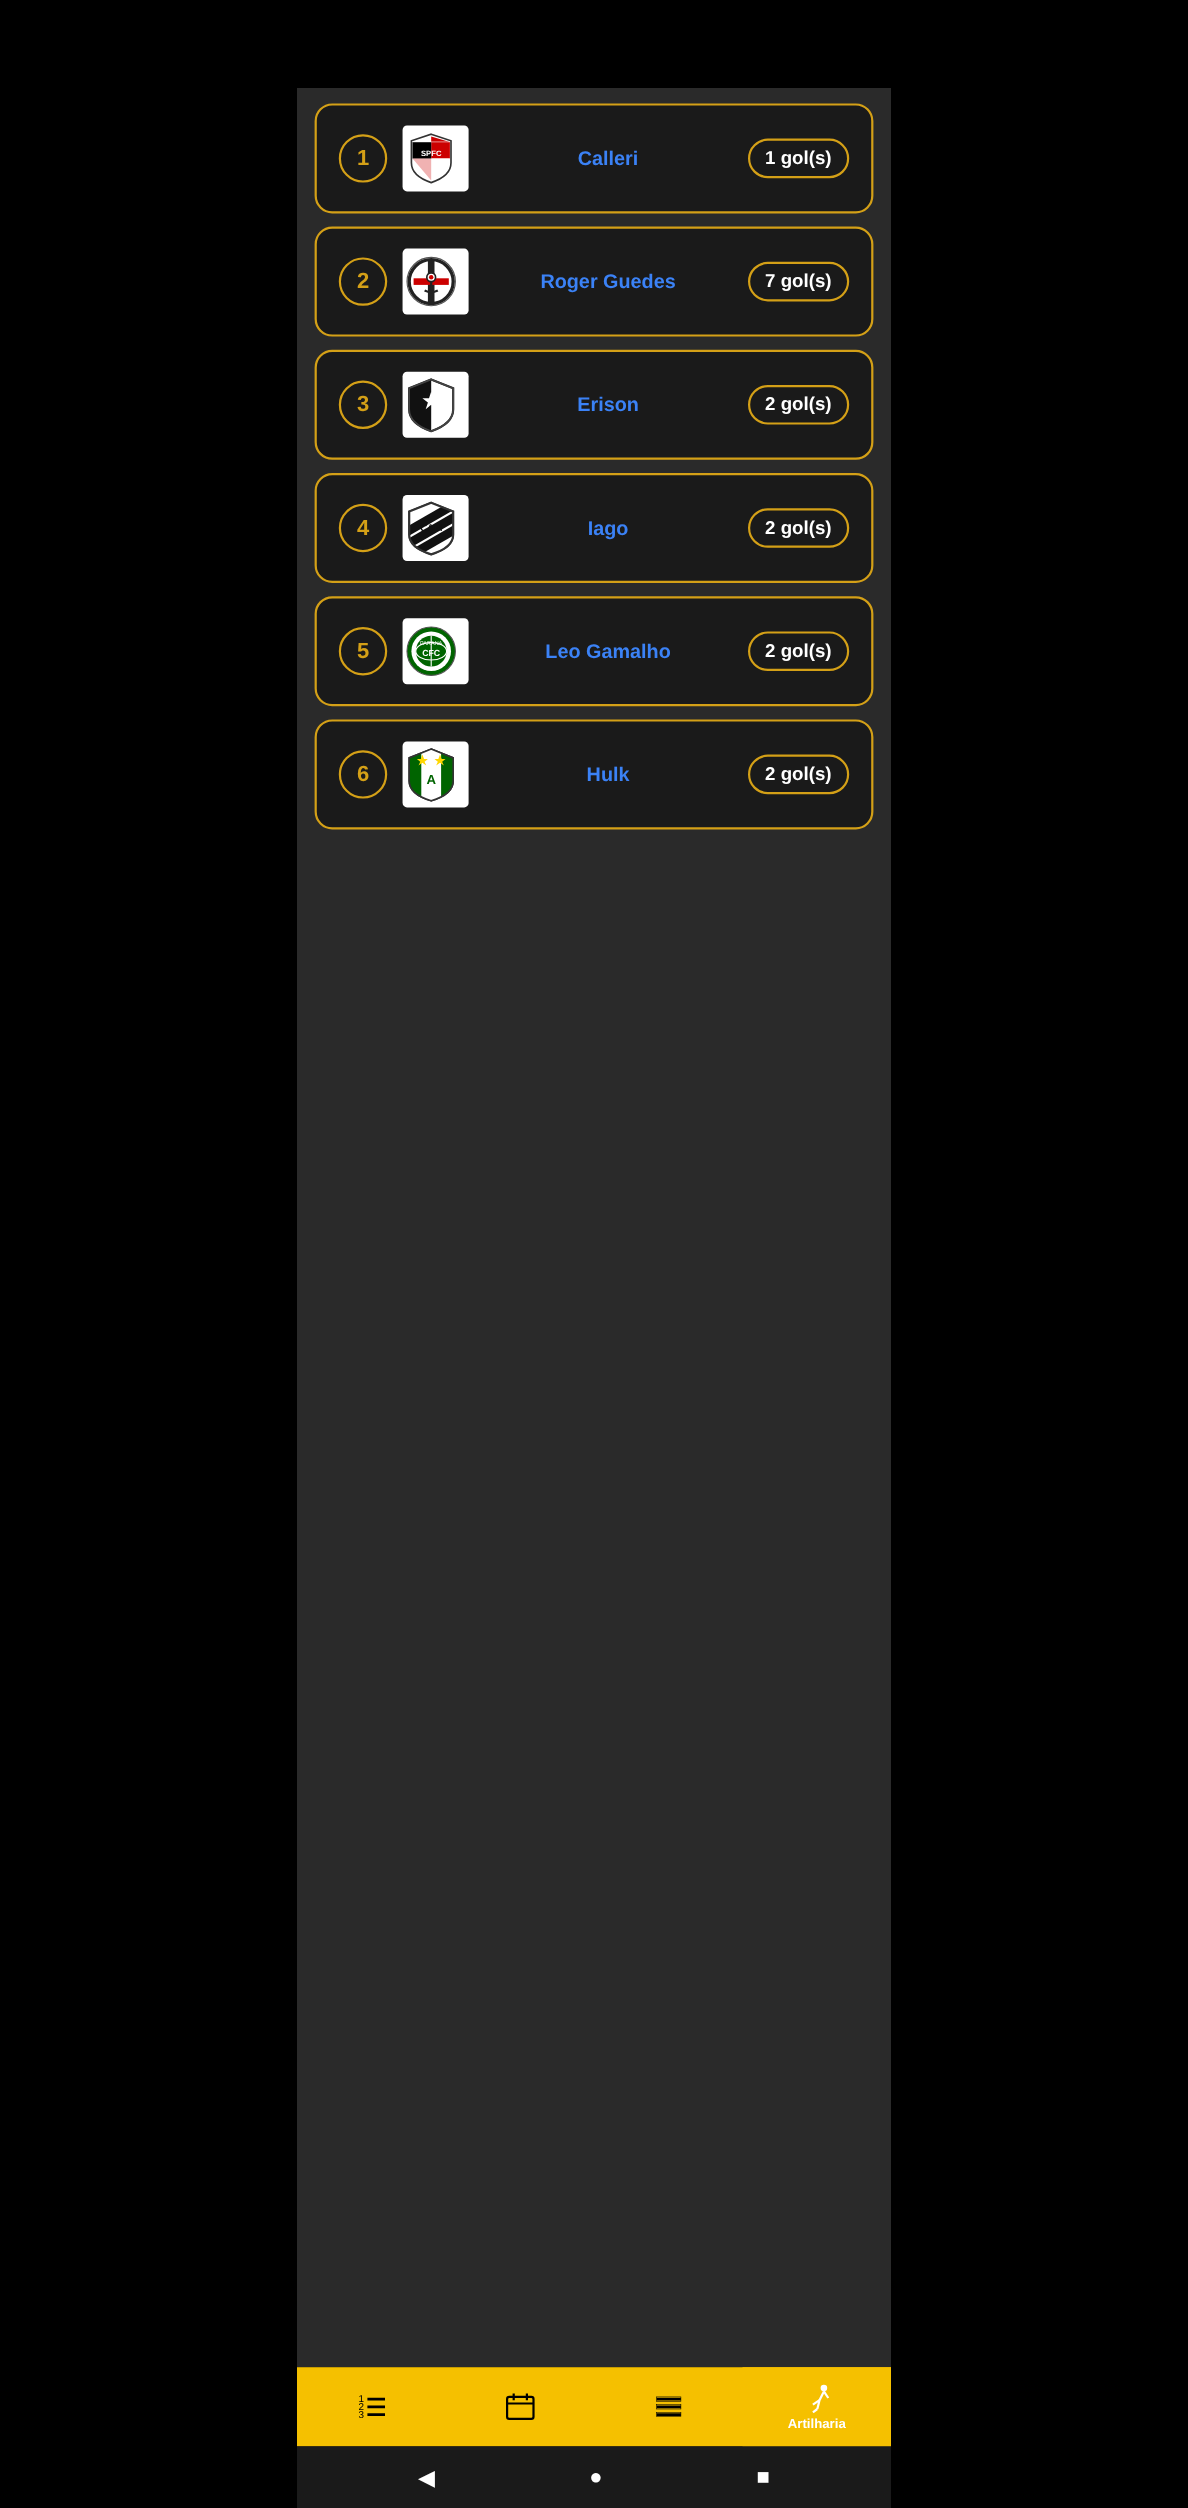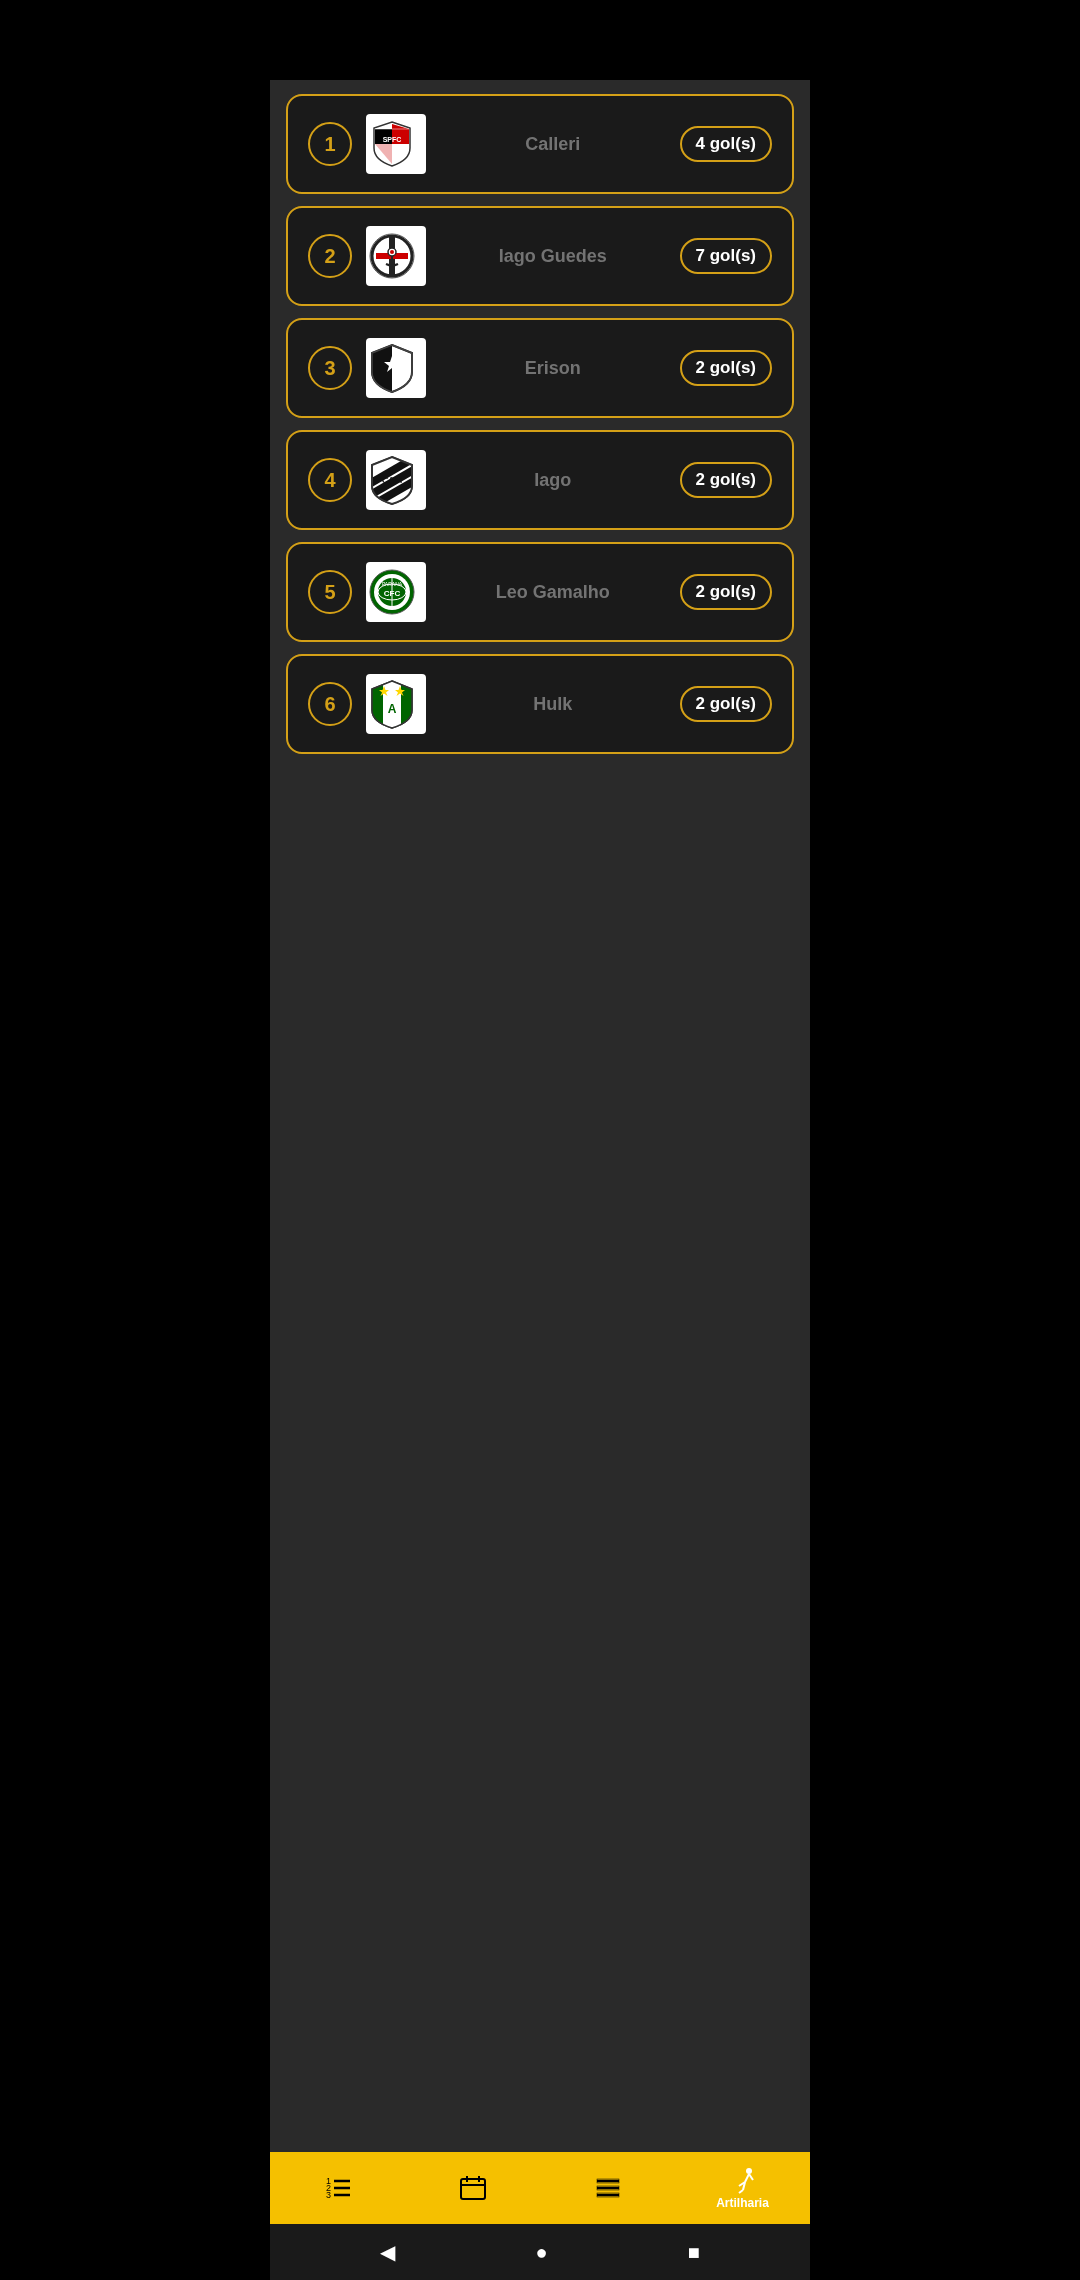--- a/index.html
+++ b/index.html
@@ -64,21 +64,21 @@
       display: flex;
       align-items: center;
       justify-content: flex-start;
       background: #fff;
       border-radius: 4px;
       overflow: hidden;
     }
 
     .player-name {
       flex: 1;
-      color: #737373;
+      color: #3b82f6;
       font-size: 18px;
       font-weight: bold;
       text-align: center;
     }
 
     .goals-badge {
       border: 2px solid #d4a017;
       border-radius: 20px;
       padding: 6px 14px;
       flex-shrink: 0;
@@ -165,21 +165,21 @@
         <polygon points="9,11 26,11 26,26 9,26" fill="black"></polygon>
 
         <polygon points="9,26 26,26 26,46" fill="#cc0000" opacity="0.3"></polygon>
 
         <text x="26" y="24" text-anchor="middle" font-size="7" font-weight="bold" fill="white">SPFC</text>
         <path d="M9,11 L43,11" stroke="white" stroke-width="0.5"></path>
       </svg>
     </div>
     <span class="player-name">Calleri</span>
     <div class="goals-badge">
-      <span class="goals-text">4 gol(s)</span>
+      <span class="goals-text">1 gol(s)</span>
     </div>
   </div>
 
   <div class="player-card">
     <div class="rank-badge">
       <span class="rank-number">2</span>
     </div>
     <div class="team-logo">
       <svg width="52" height="52" viewBox="0 0 52 52" xmlns="http://www.w3.org/2000/svg">
         <rect width="52" height="52" fill="white"></rect>
@@ -191,21 +191,21 @@
 
         <rect x="23" y="7" width="6" height="38" fill="#222"></rect>
         <rect x="10" y="23" width="32" height="6" fill="#cc0000"></rect>
 
         <circle cx="26" cy="22" r="4" fill="white" stroke="#222" stroke-width="1.5"></circle>
         <line x1="26" y1="26" x2="26" y2="36" stroke="#222" stroke-width="2"></line>
         <path d="M20,34 Q26,37 32,34" stroke="#222" stroke-width="2" fill="none"></path>
         <circle cx="26" cy="22" r="2" fill="#cc0000"></circle>
       </svg>
     </div>
-    <span class="player-name">Iago Guedes</span>
+    <span class="player-name">Roger Guedes</span>
     <div class="goals-badge">
       <span class="goals-text">7 gol(s)</span>
     </div>
   </div>
 
   <div class="player-card">
     <div class="rank-badge">
       <span class="rank-number">3</span>
     </div>
     <div class="team-logo">

